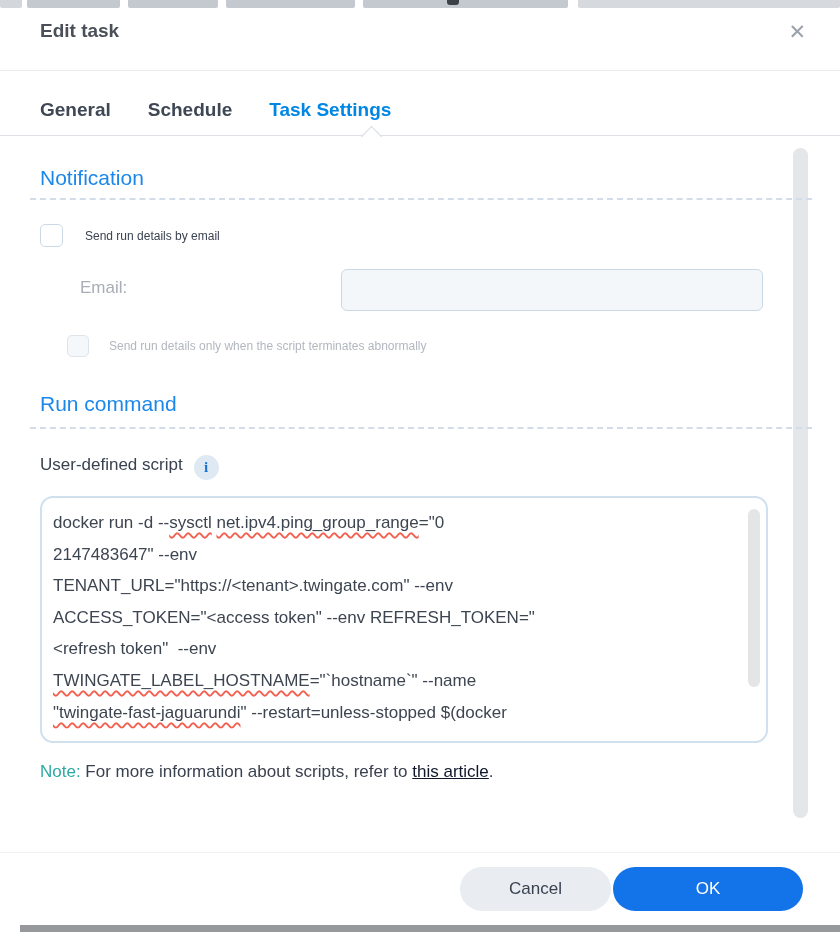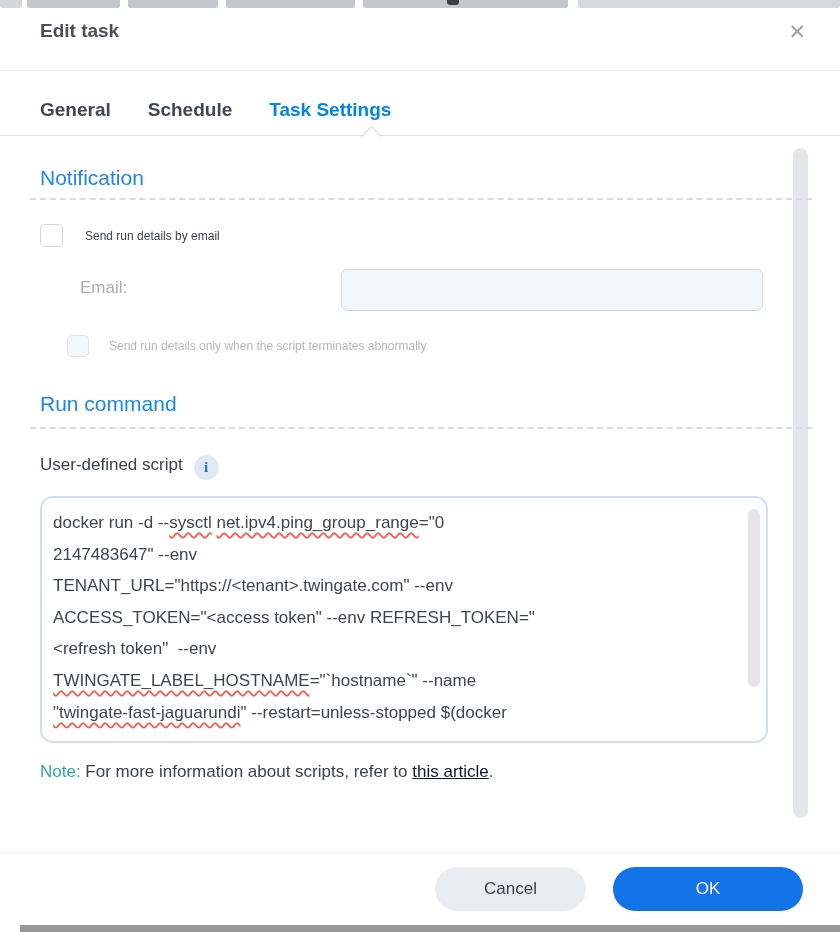--- a/index.html
+++ b/index.html
@@ -74,21 +74,21 @@
   .misspelled{text-decoration:underline;text-decoration-style:wavy;
               text-decoration-color:#f4604f;text-decoration-thickness:2px;text-underline-offset:4px;}
 
   .note-row{margin-top:16px;font-size:17px;line-height:26px;color:#3a4250;}
   .note-prefix{color:#2ea8a4;}
   .note-link{color:#0f172a;text-decoration:underline;cursor:pointer;}
 
   
   .footer{position:absolute;bottom:7px;left:0;right:0;height:73px;background:#fff;
           border-top:1px solid #eef1f3;display:flex;align-items:center;justify-content:flex-end;
-          gap:27px;padding-right:37px;}
+          gap:2px;padding-right:37px;}
   .btn{height:44px;border:none;border-radius:22px;font-size:17px;cursor:pointer;
        font-family:"Liberation Sans",sans-serif;}
   .btn-cancel{width:151px;background:#e9edf1;color:#3a4250;}
   .btn-ok{width:190px;background:#1373e8;color:#fff;}
 </style>
 </head>
 <body>
 
 <div class="top-strip">
   <div class="seg s1"></div>

